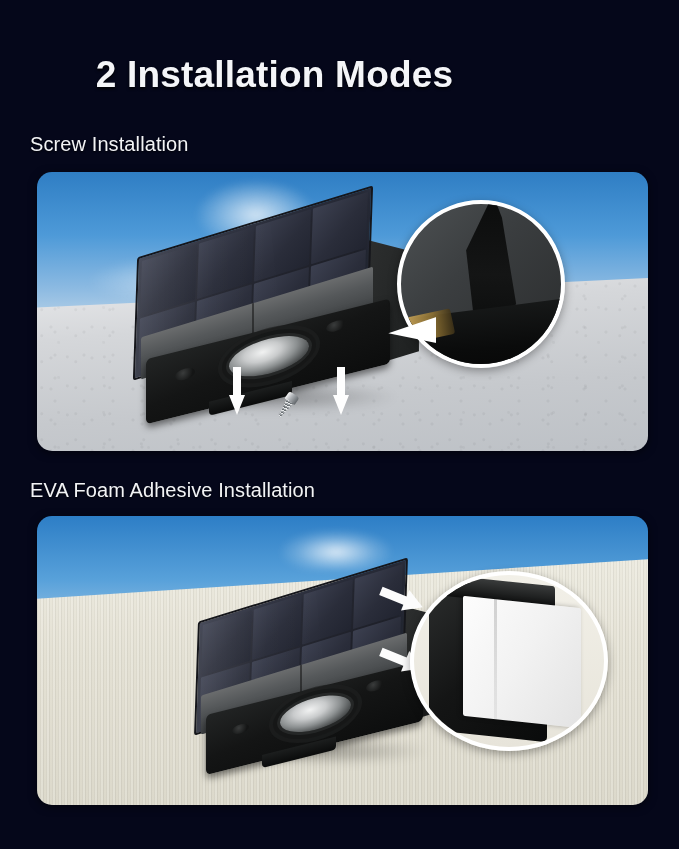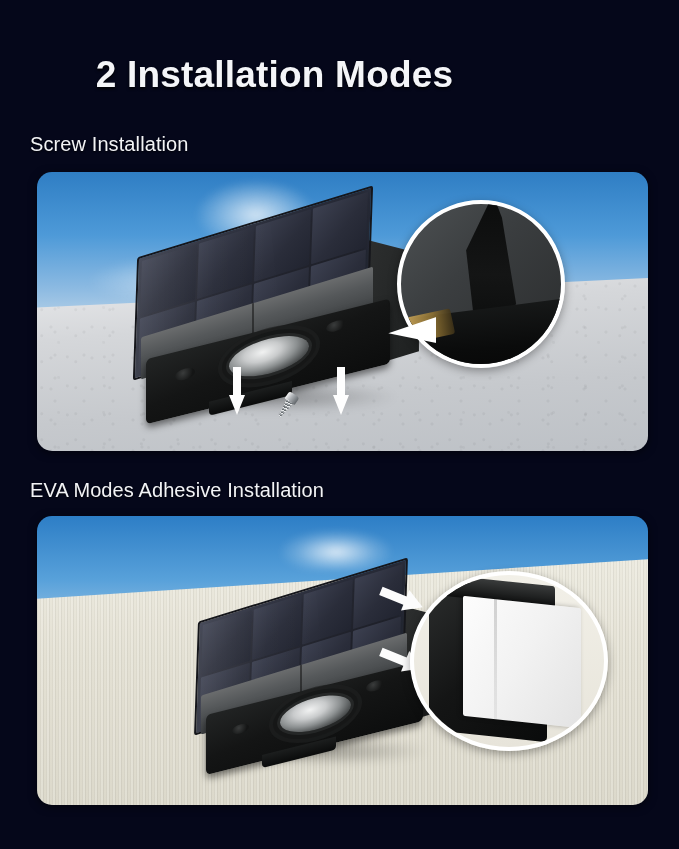--- a/index.html
+++ b/index.html
@@ -437,21 +437,21 @@
       <div class="magnifier m1">
         <div class="mag1-wedge"></div>
         <div class="mag1-dark"></div>
         <div class="mag1-gold"></div>
       </div>
       <div class="mag1-pointer" style="left:57.5%; top:52%;"></div>
 
     </div>
   </div>
 
-  <div class="section-label two">EVA Modes Adhesive Installation</div>
+  <div class="section-label two">EVA Foam Adhesive Installation</div>
 
   <div class="panel two">
     <div class="scene">
 
       <div class="sky2"></div>
       <div class="cloud2"></div>
       <div class="wall2"></div>
 
       <div class="lamp p2">
         <div class="shadow"></div>

